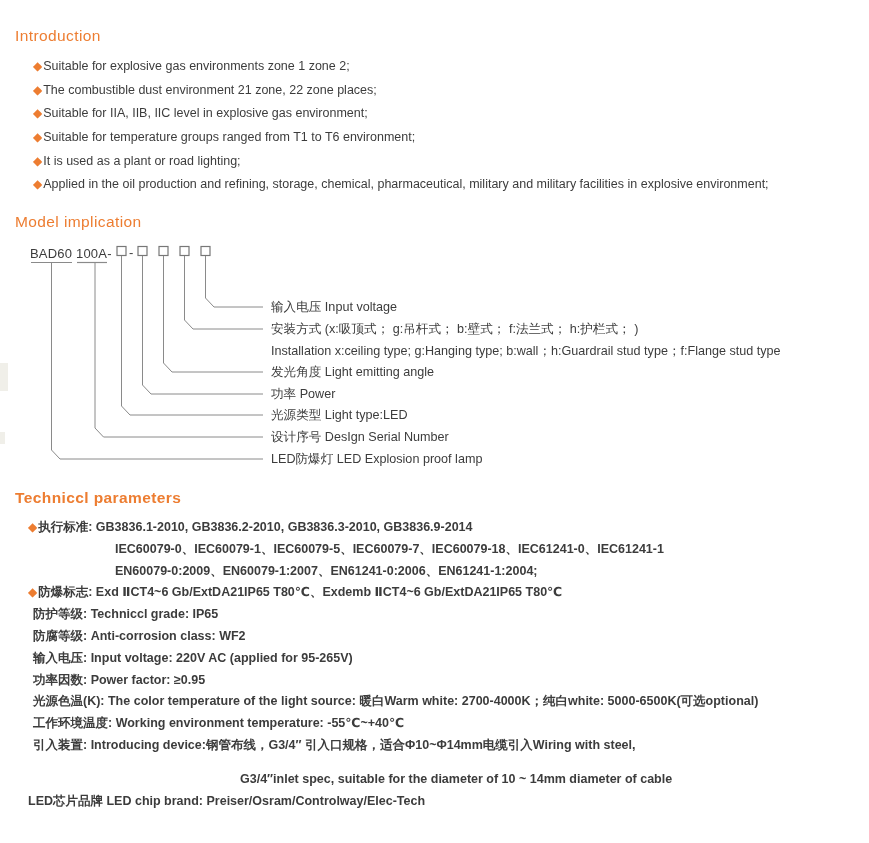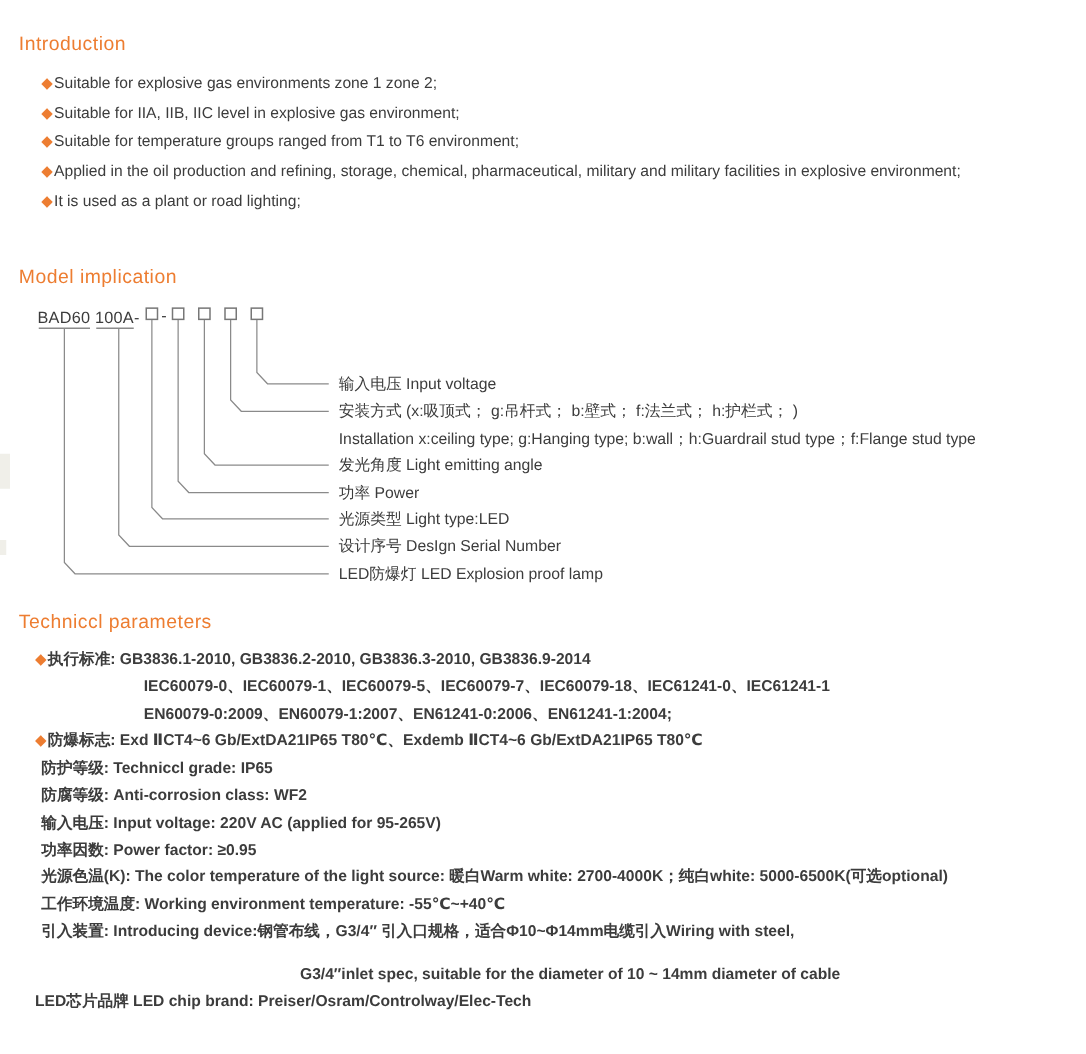--- a/index.html
+++ b/index.html
@@ -17,21 +17,21 @@
     position: absolute;
     left: 15px;
     font-size: 15.5px;
     font-weight: 400;
     color: var(--accent, #ED7D31);
     letter-spacing: 0.4px;
     white-space: nowrap;
   }
   #introduction-heading { top: 27px; }
   #model-heading { top: 213px; }
-  #technical-heading { top: 489px; }
+  #technical-heading { top: 489px; font-weight: bold; }
 
   .intro-list {
     position: absolute;
     left: 33px;
     top: 55px;
     width: 820px;
   }
   .intro-item {
     height: 23.7px;
     line-height: 23.7px;
@@ -91,24 +91,25 @@
 </style>
 </head>
 <body>
 
 <div class="page">
 
   <div class="heading" id="introduction-heading">Introduction</div>
 
   <div class="intro-list">
     <div class="intro-item"><span class="diamond">◆</span><span>Suitable for explosive gas environments zone 1 zone 2;</span></div>
+    <div class="intro-item"><span class="diamond">◆</span><span>The combustible dust environment 21 zone, 22 zone places;</span></div>
     <div class="intro-item"><span class="diamond">◆</span><span>Suitable for IIA, IIB, IIC level in explosive gas environment;</span></div>
     <div class="intro-item"><span class="diamond">◆</span><span>Suitable for temperature groups ranged from T1 to T6 environment;</span></div>
+    <div class="intro-item"><span class="diamond">◆</span><span>It is used as a plant or road lighting;</span></div>
     <div class="intro-item"><span class="diamond">◆</span><span>Applied in the oil production and refining, storage, chemical, pharmaceutical, military and military facilities in explosive environment;</span></div>
-    <div class="intro-item"><span class="diamond">◆</span><span>It is used as a plant or road lighting;</span></div>
   </div>
 
   <div class="heading" id="model-heading">Model implication</div>
 
   <svg class="diagram" viewBox="0 240 869 235">
 
     <text class="model-code" x="30" y="258">BAD60 100A-</text>
     <text class="model-code" x="129" y="257">-</text>
 
     <line class="model-underline" x1="31" y1="262.5" x2="72" y2="262.5"></line>

